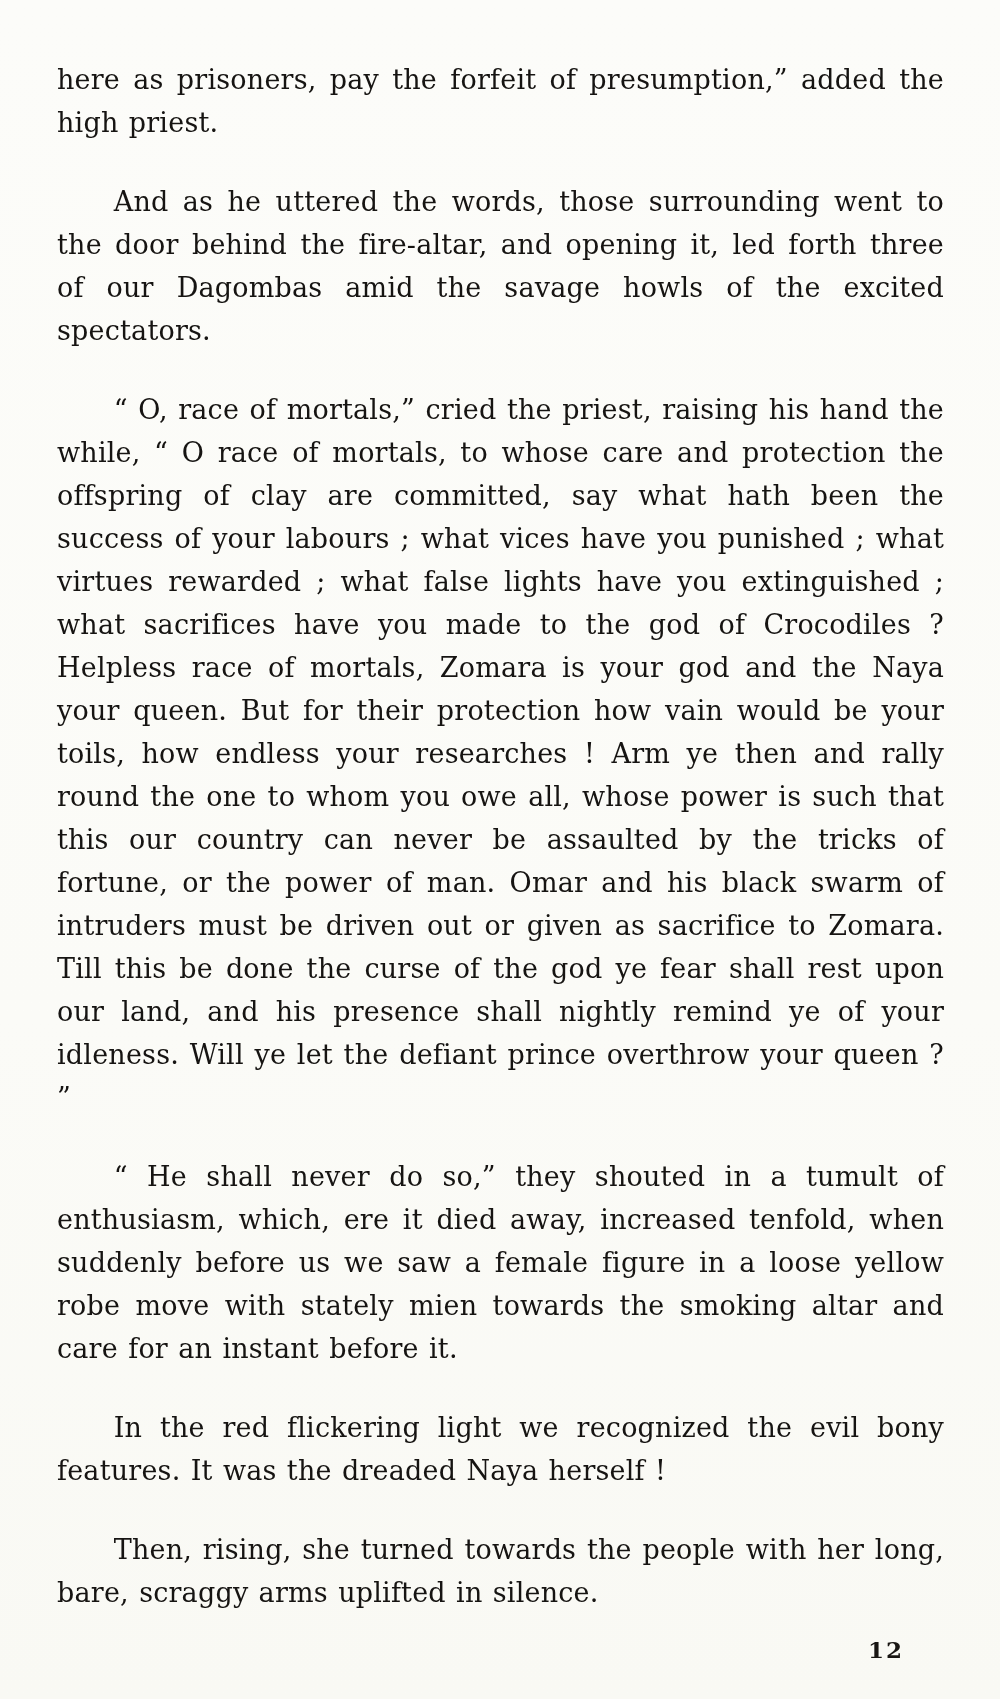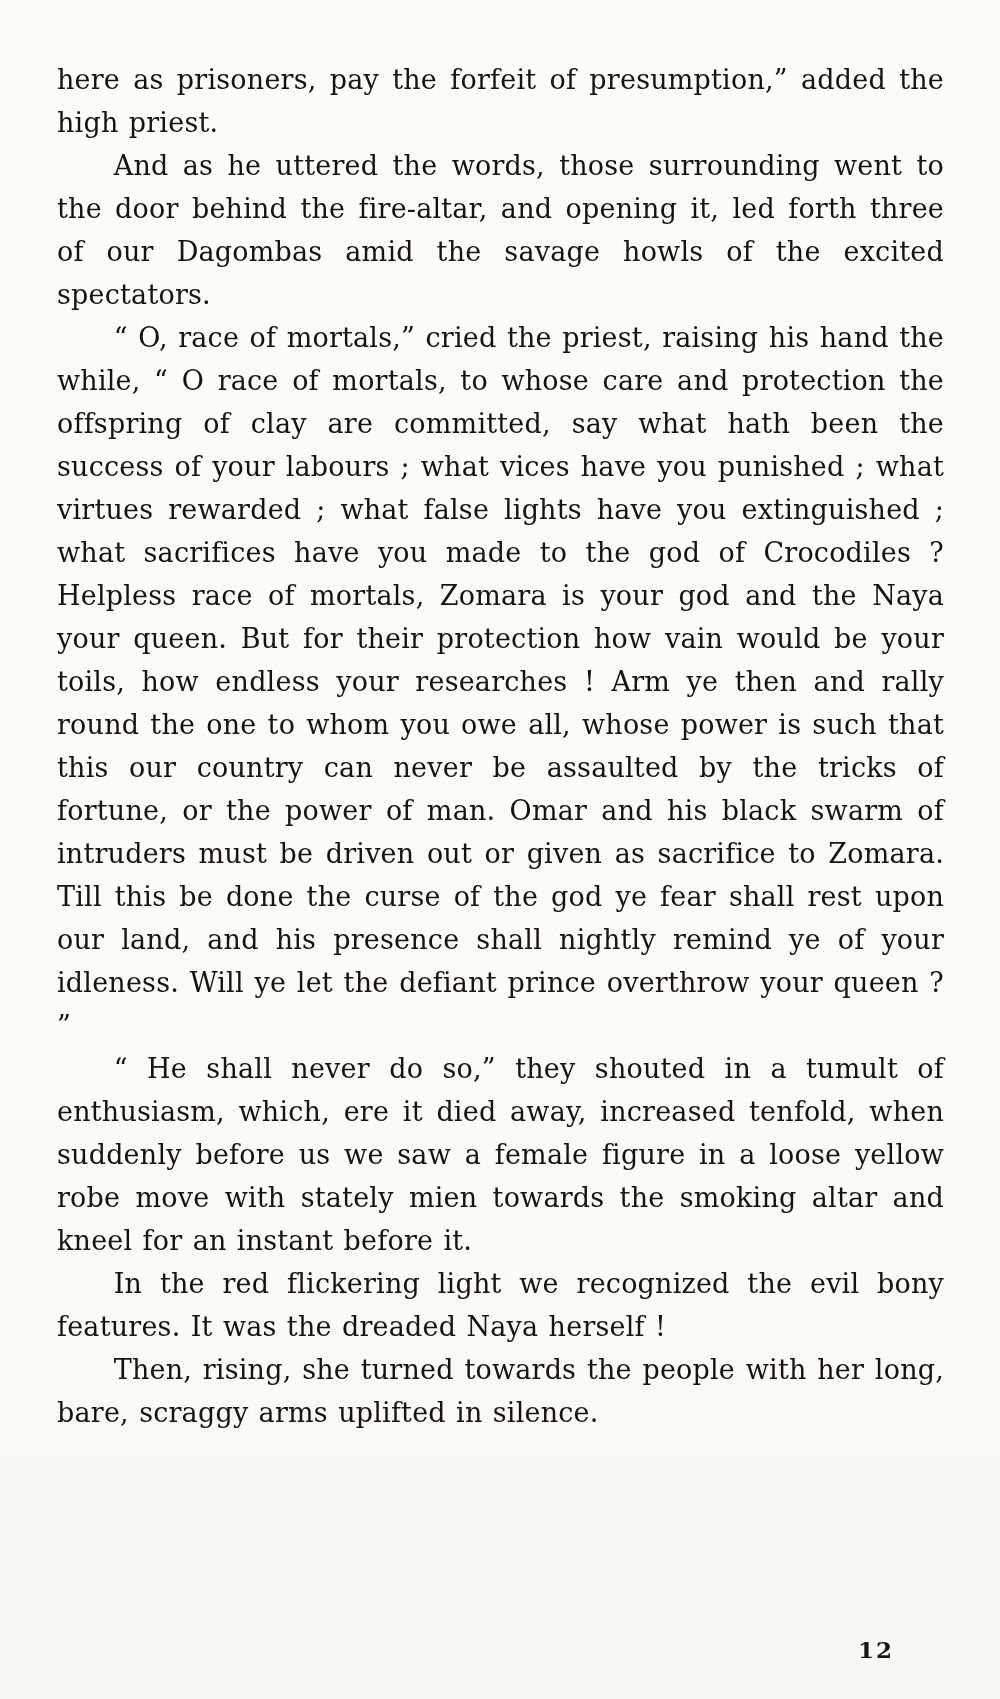--- a/index.html
+++ b/index.html
@@ -49,41 +49,42 @@
     line-height: 43px;
     text-align: justify;
     letter-spacing: 0.2px;
     word-spacing: 1.5px;
   }
   .text-block p {
     margin: 0;
   }
   .text-block p.indent {
     text-indent: 2.1em;
+    margin-top: 36px;
   }
   .signature-mark {
     position: absolute;
-    right: 106px;
+    right: 96px;
     bottom: 36px;
     font-weight: bold;
     font-size: 23px;
     letter-spacing: 2px;
     color: #191613;
   }
 </style>
 </head>
 <body>
 
 <div class="page">
 
 
   <div class="text-block">
     <p>here as prisoners, pay the forfeit of presumption,” added the high priest.</p>
     <p class="indent">And as he uttered the words, those surrounding went to the door behind the fire-altar, and opening it, led forth three of our Dagombas amid the savage howls of the excited spectators.</p>
     <p class="indent">“ O, race of mortals,” cried the priest, raising his hand the while, “ O race of mortals, to whose care and protection the offspring of clay are committed, say what hath been the success of your labours ; what vices have you punished ; what virtues rewarded ; what false lights have you extinguished ; what sacrifices have you made to the god of Crocodiles ?   Helpless race of mortals, Zomara is your god and the Naya your queen.   But for their protection how vain would be your toils, how endless your researches !   Arm ye then and rally round the one to whom you owe all, whose power is such that this our country can never be assaulted by the tricks of fortune, or the power of man.   Omar and his black swarm of intruders must be driven out or given as sacrifice to Zomara.   Till this be done the curse of the god ye fear shall rest upon our land, and his presence shall nightly remind ye of your idleness.   Will ye let the defiant prince overthrow your queen ? ”</p>
-    <p class="indent">“ He shall never do so,” they shouted in a tumult of enthusiasm, which, ere it died away, increased tenfold, when suddenly before us we saw a female figure in a loose yellow robe move with stately mien towards the smoking altar and kneel for an instant before it.</p>
+    <p class="indent">“ He shall never do so,” they shouted in a tumult of enthusiasm, which, ere it died away, increased tenfold, when suddenly before us we saw a female figure in a loose yellow robe move with stately mien towards the smoking altar and care for an instant before it.</p>
     <p class="indent">In the red flickering light we recognized the evil bony features.   It was the dreaded Naya herself !</p>
     <p class="indent">Then, rising, she turned towards the people with her long, bare, scraggy arms uplifted in silence.</p>
   </div>
 
   <div class="signature-mark">12</div>
 
 </div>
 
 </body></html>

